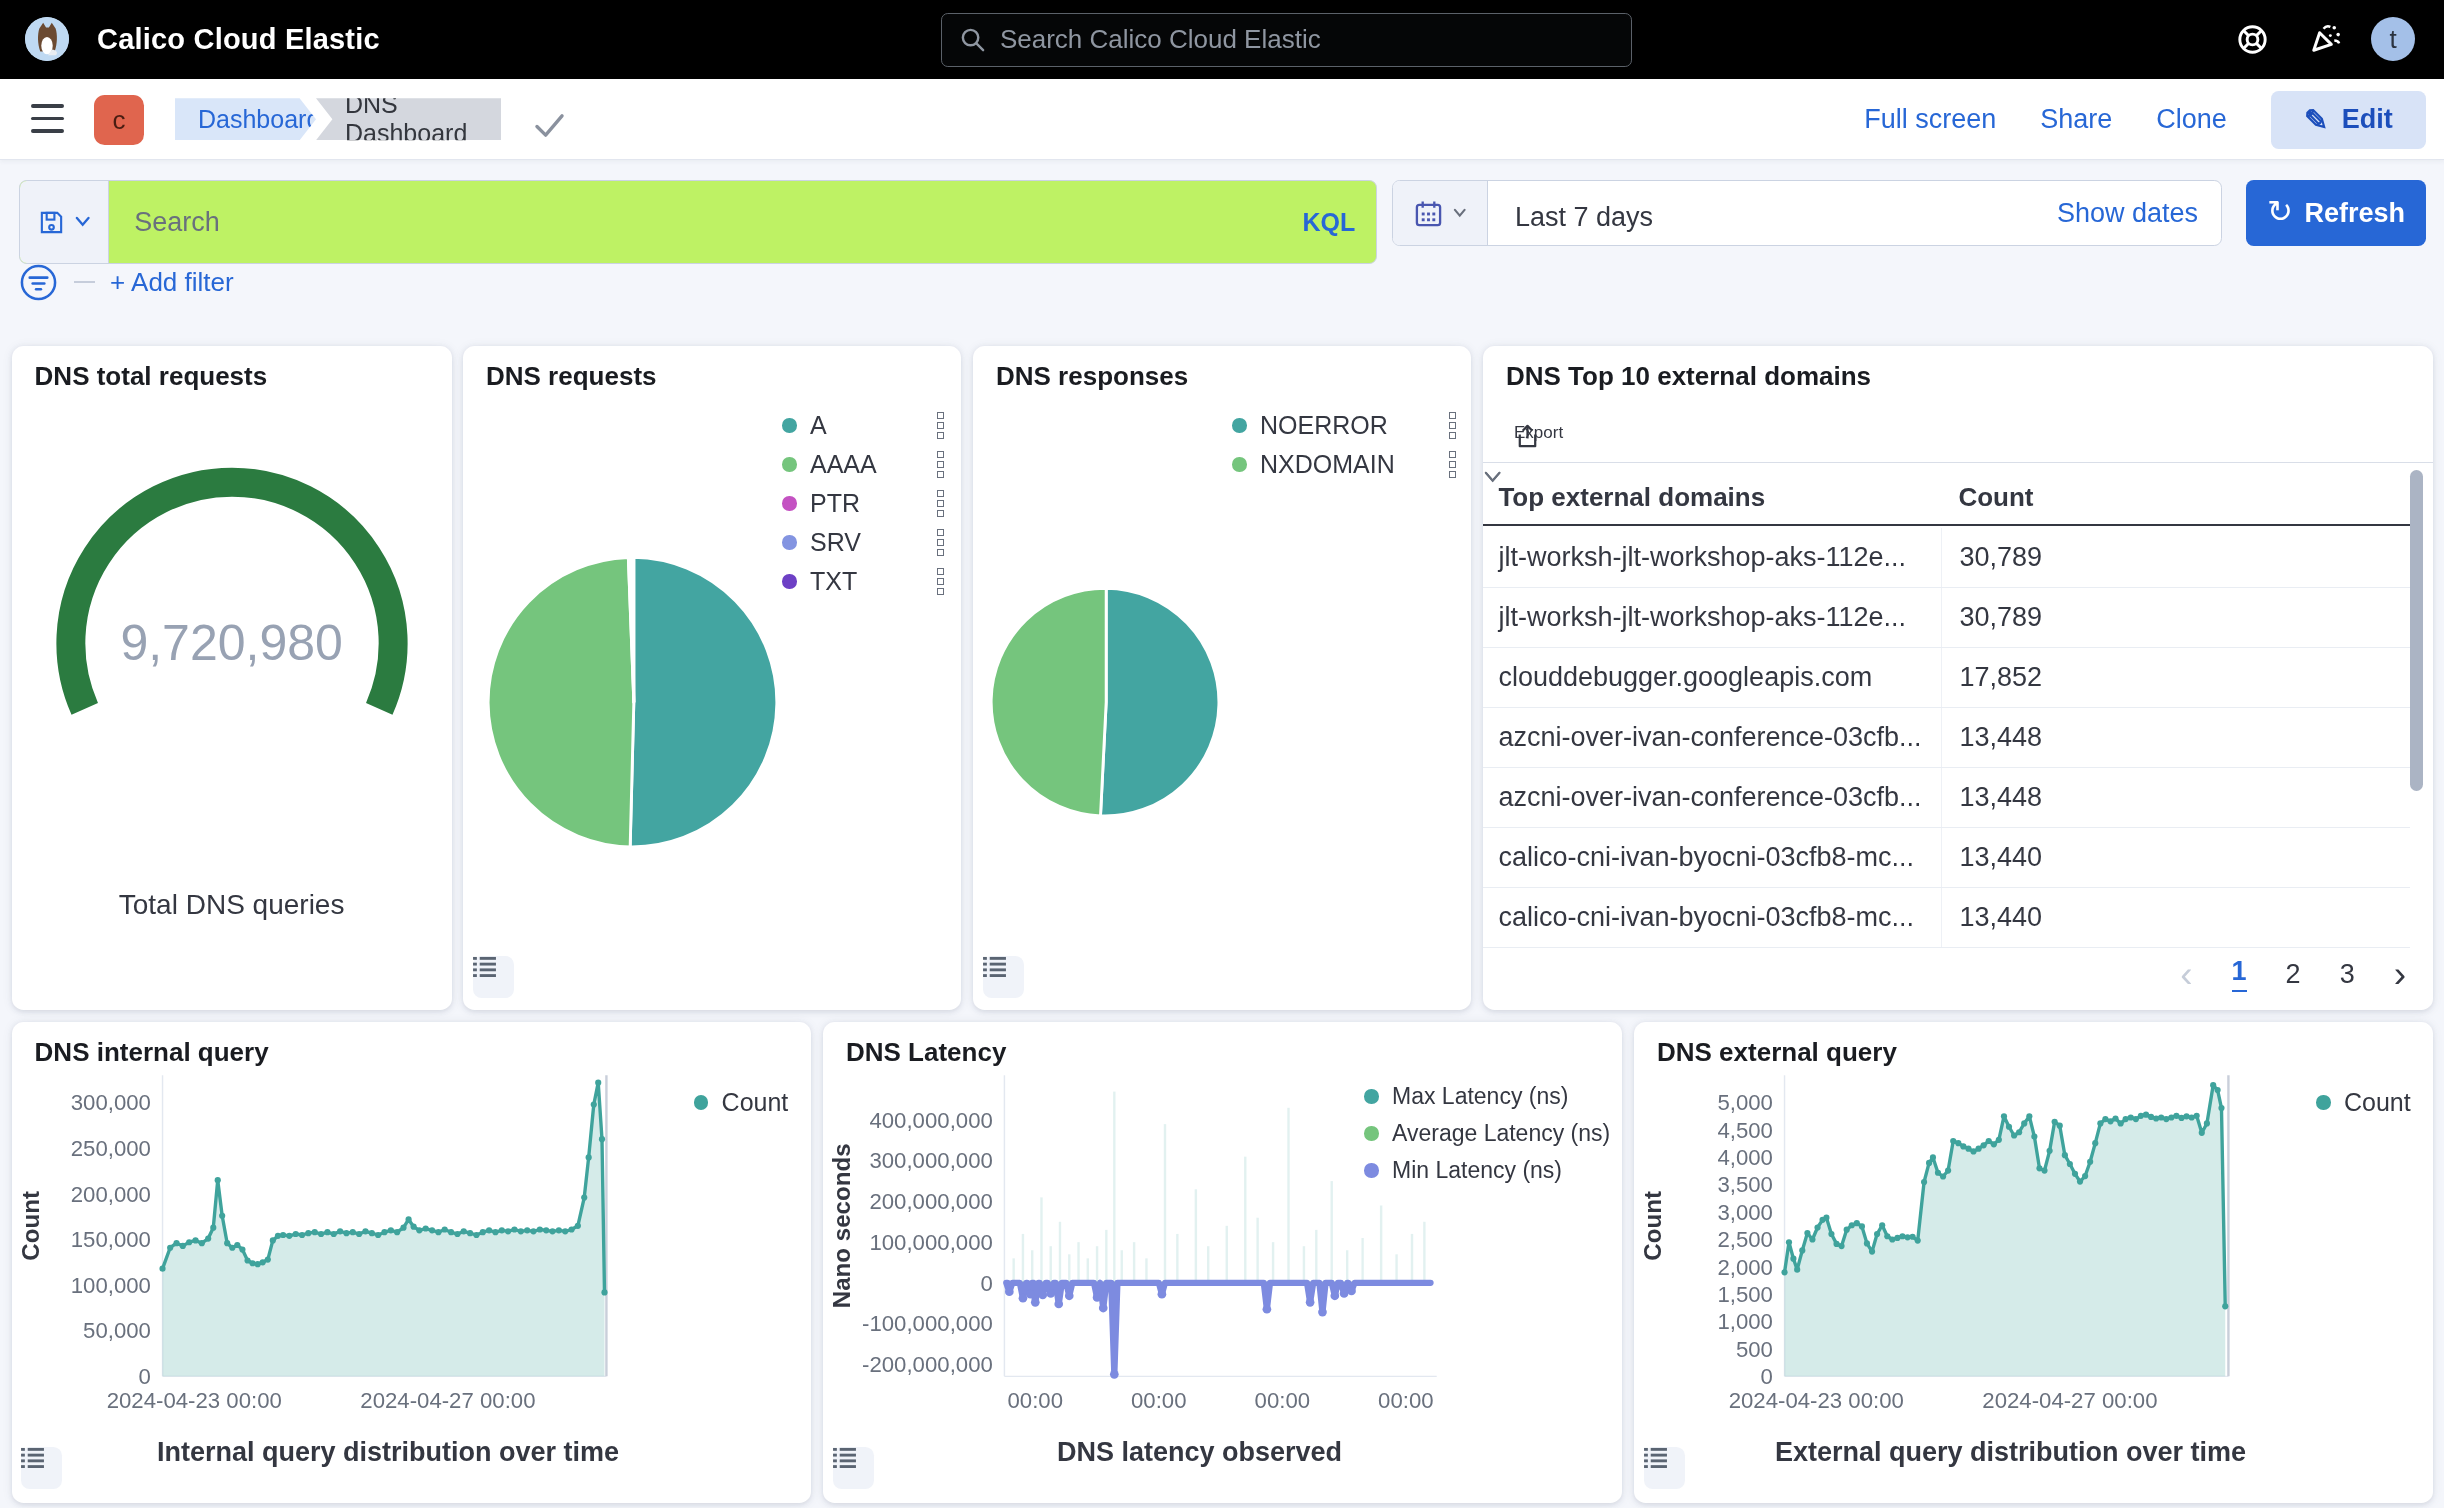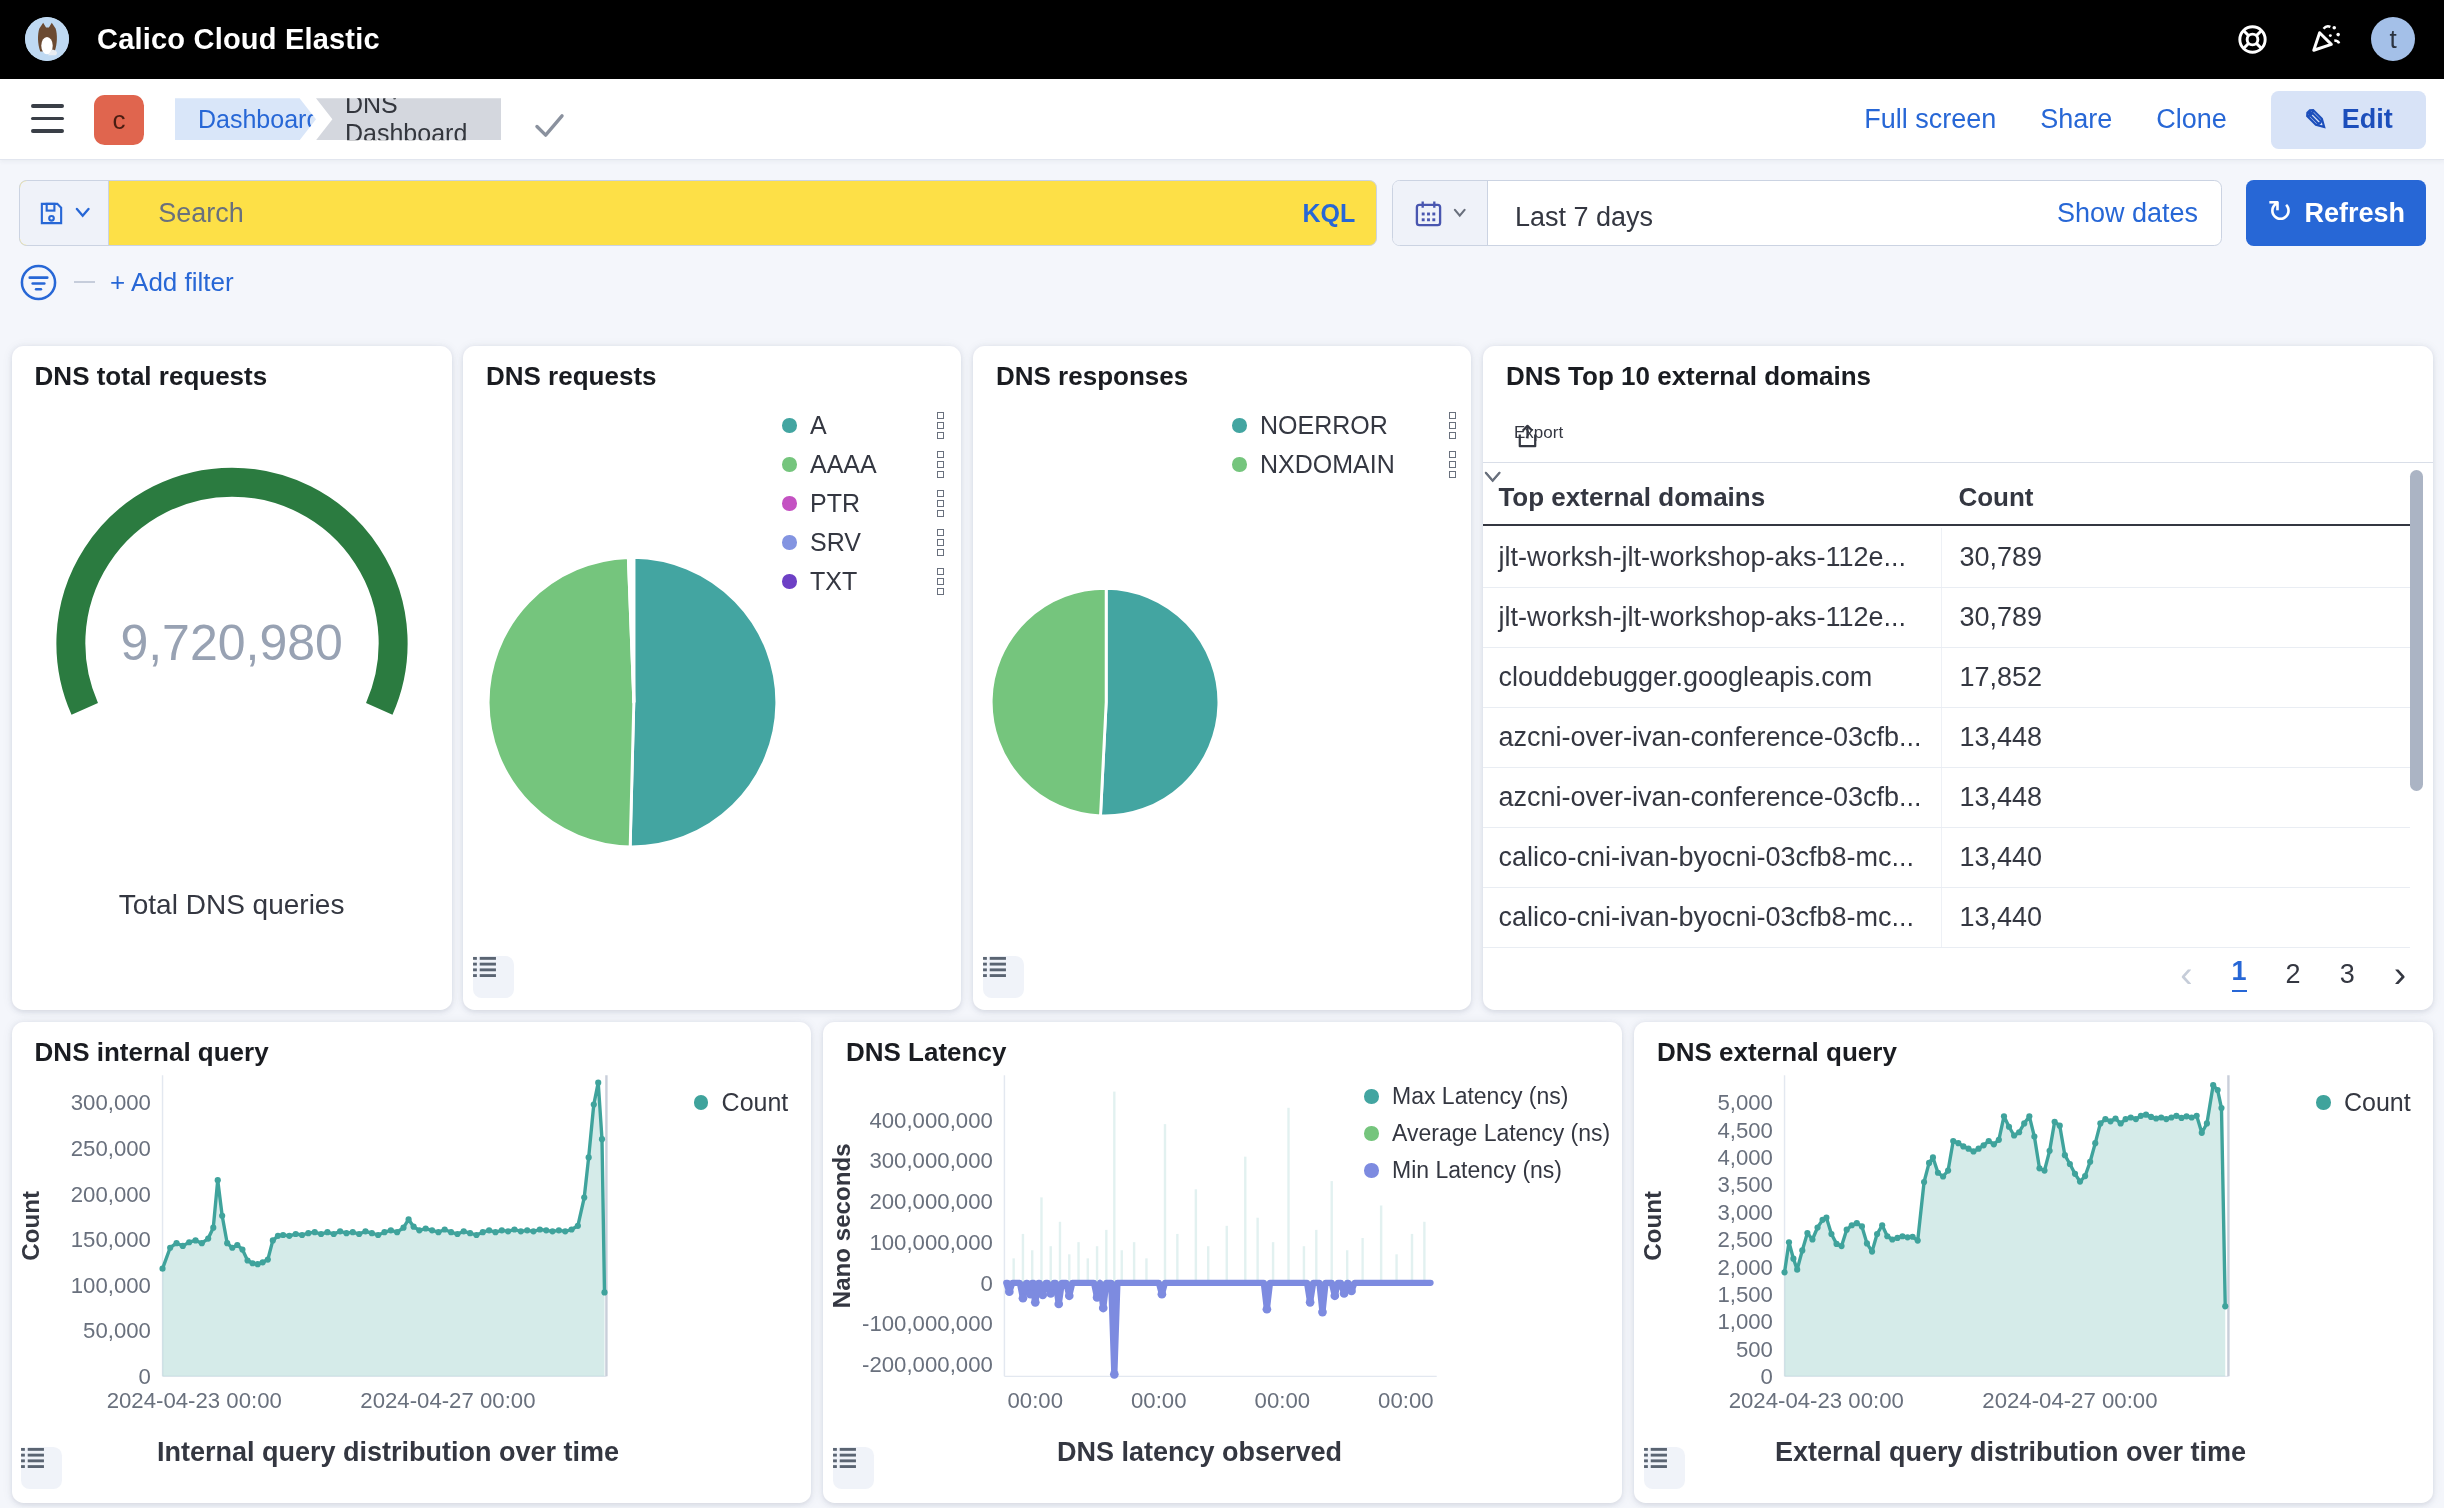--- a/index.html
+++ b/index.html
@@ -25,21 +25,21 @@
   .crumb{position:absolute;top:19.3px;height:42px;display:flex;align-items:center;font-size:25px;}
   .crumb1{left:175px;width:141px;background:#D9E6F9;color:#2767D6;padding:0 29px 0 23px;
           clip-path:polygon(0 0,calc(100% - 16.4px) 0,100% 50%,calc(100% - 16.4px) 100%,0 100%);}
   .crumb2{left:316px;width:185px;background:#D4D7DE;color:#33363D;padding:0 17.4px 0 29px;
           clip-path:polygon(0 0,100% 0,100% 100%,0 100%,16.4px 50%);}
   .nav-actions{position:absolute;right:19.3px;top:0;height:81px;display:flex;align-items:center;gap:44px;}
   .nav-link{font-size:27px;color:#2767D6;cursor:pointer;}
   .edit-btn{height:58px;padding:0 33px;border-radius:7.7px;background:#D8E3F7;color:#1C4EBB;font-size:27px;font-weight:600;display:flex;align-items:center;gap:13.5px;border:none;cursor:pointer;font-family:inherit;}
 
   
-  .searchbox{position:absolute;left:19.3px;top:180px;width:1358px;height:66px;background:#fde047;border:1.4px solid #CBD3E2;border-radius:7.7px;display:flex;align-items:center;overflow:hidden;gap:24px;}
+  .searchbox{position:absolute;left:19.3px;top:180px;width:1358px;height:84px;background:#bef264;border:1.4px solid #CBD3E2;border-radius:7.7px;display:flex;align-items:center;overflow:hidden;}
   .seg{height:100%;background:#EFF2F9;border-right:1.4px solid #CBD3E2;display:flex;align-items:center;justify-content:center;gap:9.7px;}
   .seg.save{width:89px;}
   .searchbox .ph{padding-left:25px;font-size:27px;color:#69707D;flex:1;}
   .kql{padding-right:21px;font-size:25px;font-weight:700;color:#2767D6;cursor:pointer;}
   .dategroup{position:absolute;left:1392px;top:180px;width:830px;height:66px;background:#fff;border:1.4px solid #CBD3E2;border-radius:7.7px;display:flex;align-items:center;overflow:hidden;}
   .seg.cal{width:95px;}
   .timerange{padding-left:27px;font-size:27px;color:#343741;flex:1;margin-top:8px;}
   .showdates{padding-right:23px;font-size:27px;color:#2767D6;cursor:pointer;}
   .refresh-btn{position:absolute;left:2246px;top:180px;width:180px;height:66px;border-radius:7.7px;background:#2767D6;color:#fff;font-size:27px;font-weight:600;display:flex;align-items:center;justify-content:center;gap:11.6px;border:none;cursor:pointer;font-family:inherit;}
   .refresh-btn .rico{font-size:31px;font-weight:400;margin-top:-2.9px;}
@@ -105,20 +105,27 @@
   <div class="topbar">
     <div class="logo">
       <svg width="44" height="44" viewBox="0 0 46 46">
         <circle cx="23" cy="23" r="23" fill="#BFD9F2"></circle>
         <path d="M15 12 l4 -6 3 5 h3 l3 -5 4 6 c2 6 2 16 -1 24 h-15 c-3 -8 -3 -18 -1 -24 z" fill="#6B4A32"></path>
         <ellipse cx="23" cy="30" rx="6" ry="9" fill="#fff"></ellipse>
         <path d="M28 34 c5 0 7 4 4 6 h-8 z" fill="#E9EDF2"></path>
       </svg>
     </div>
     <div class="app-title">Calico Cloud Elastic</div>
+    <div class="hsearch">
+      <svg width="27" height="27" viewBox="0 0 28 28">
+        <circle cx="12" cy="12" r="8" fill="none" stroke="#8F96A1" stroke-width="2.5"></circle>
+        <line x1="18" y1="18" x2="25" y2="25" stroke="#8F96A1" stroke-width="2.5" stroke-linecap="round"></line>
+      </svg>
+      <span class="ph">Search Calico Cloud Elastic</span>
+    </div>
     <div class="tb-icon" style="left:2232px;">
       <svg width="39" height="39" viewBox="0 0 40 40">
         <circle cx="20" cy="20" r="13" fill="none" stroke="#fff" stroke-width="3"></circle>
         <circle cx="20" cy="20" r="5.5" fill="none" stroke="#fff" stroke-width="3"></circle>
         <g stroke="#fff" stroke-width="3">
             <line x1="11" y1="11" x2="16" y2="16"></line>
             <line x1="29" y1="11" x2="24" y2="16"></line>
             <line x1="11" y1="29" x2="16" y2="24"></line>
             <line x1="29" y1="29" x2="24" y2="24"></line>
           </g>

